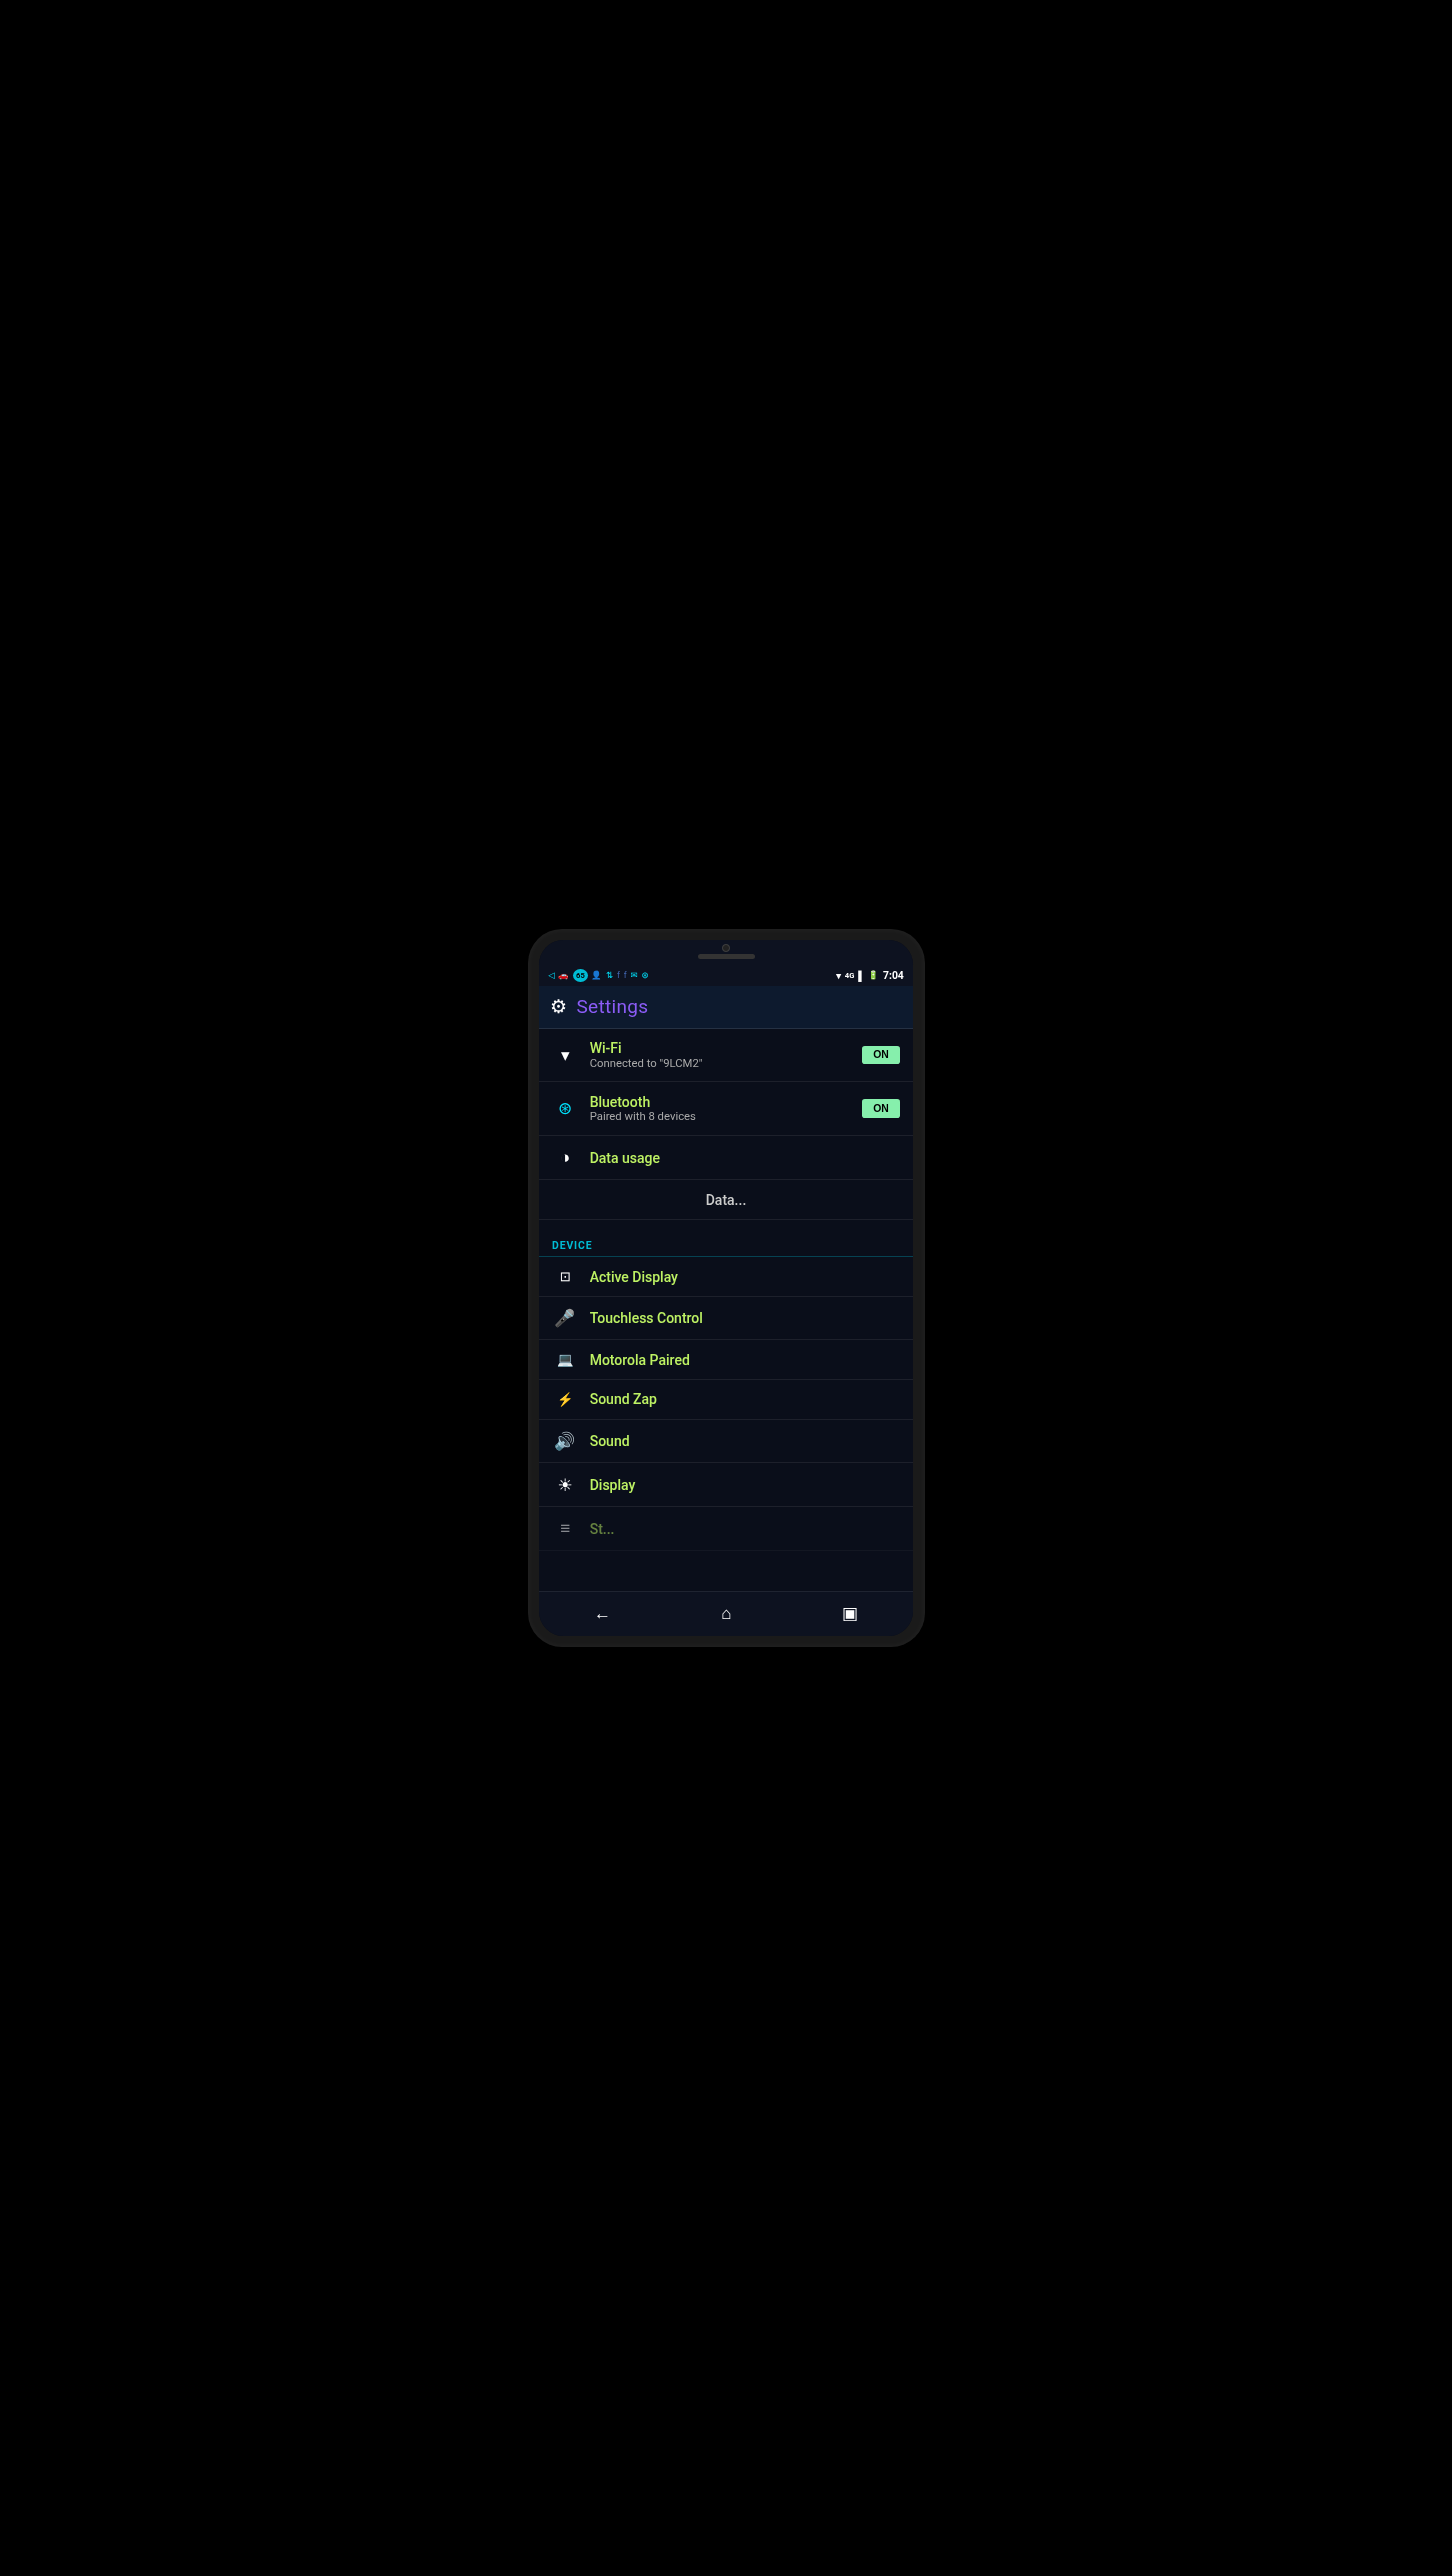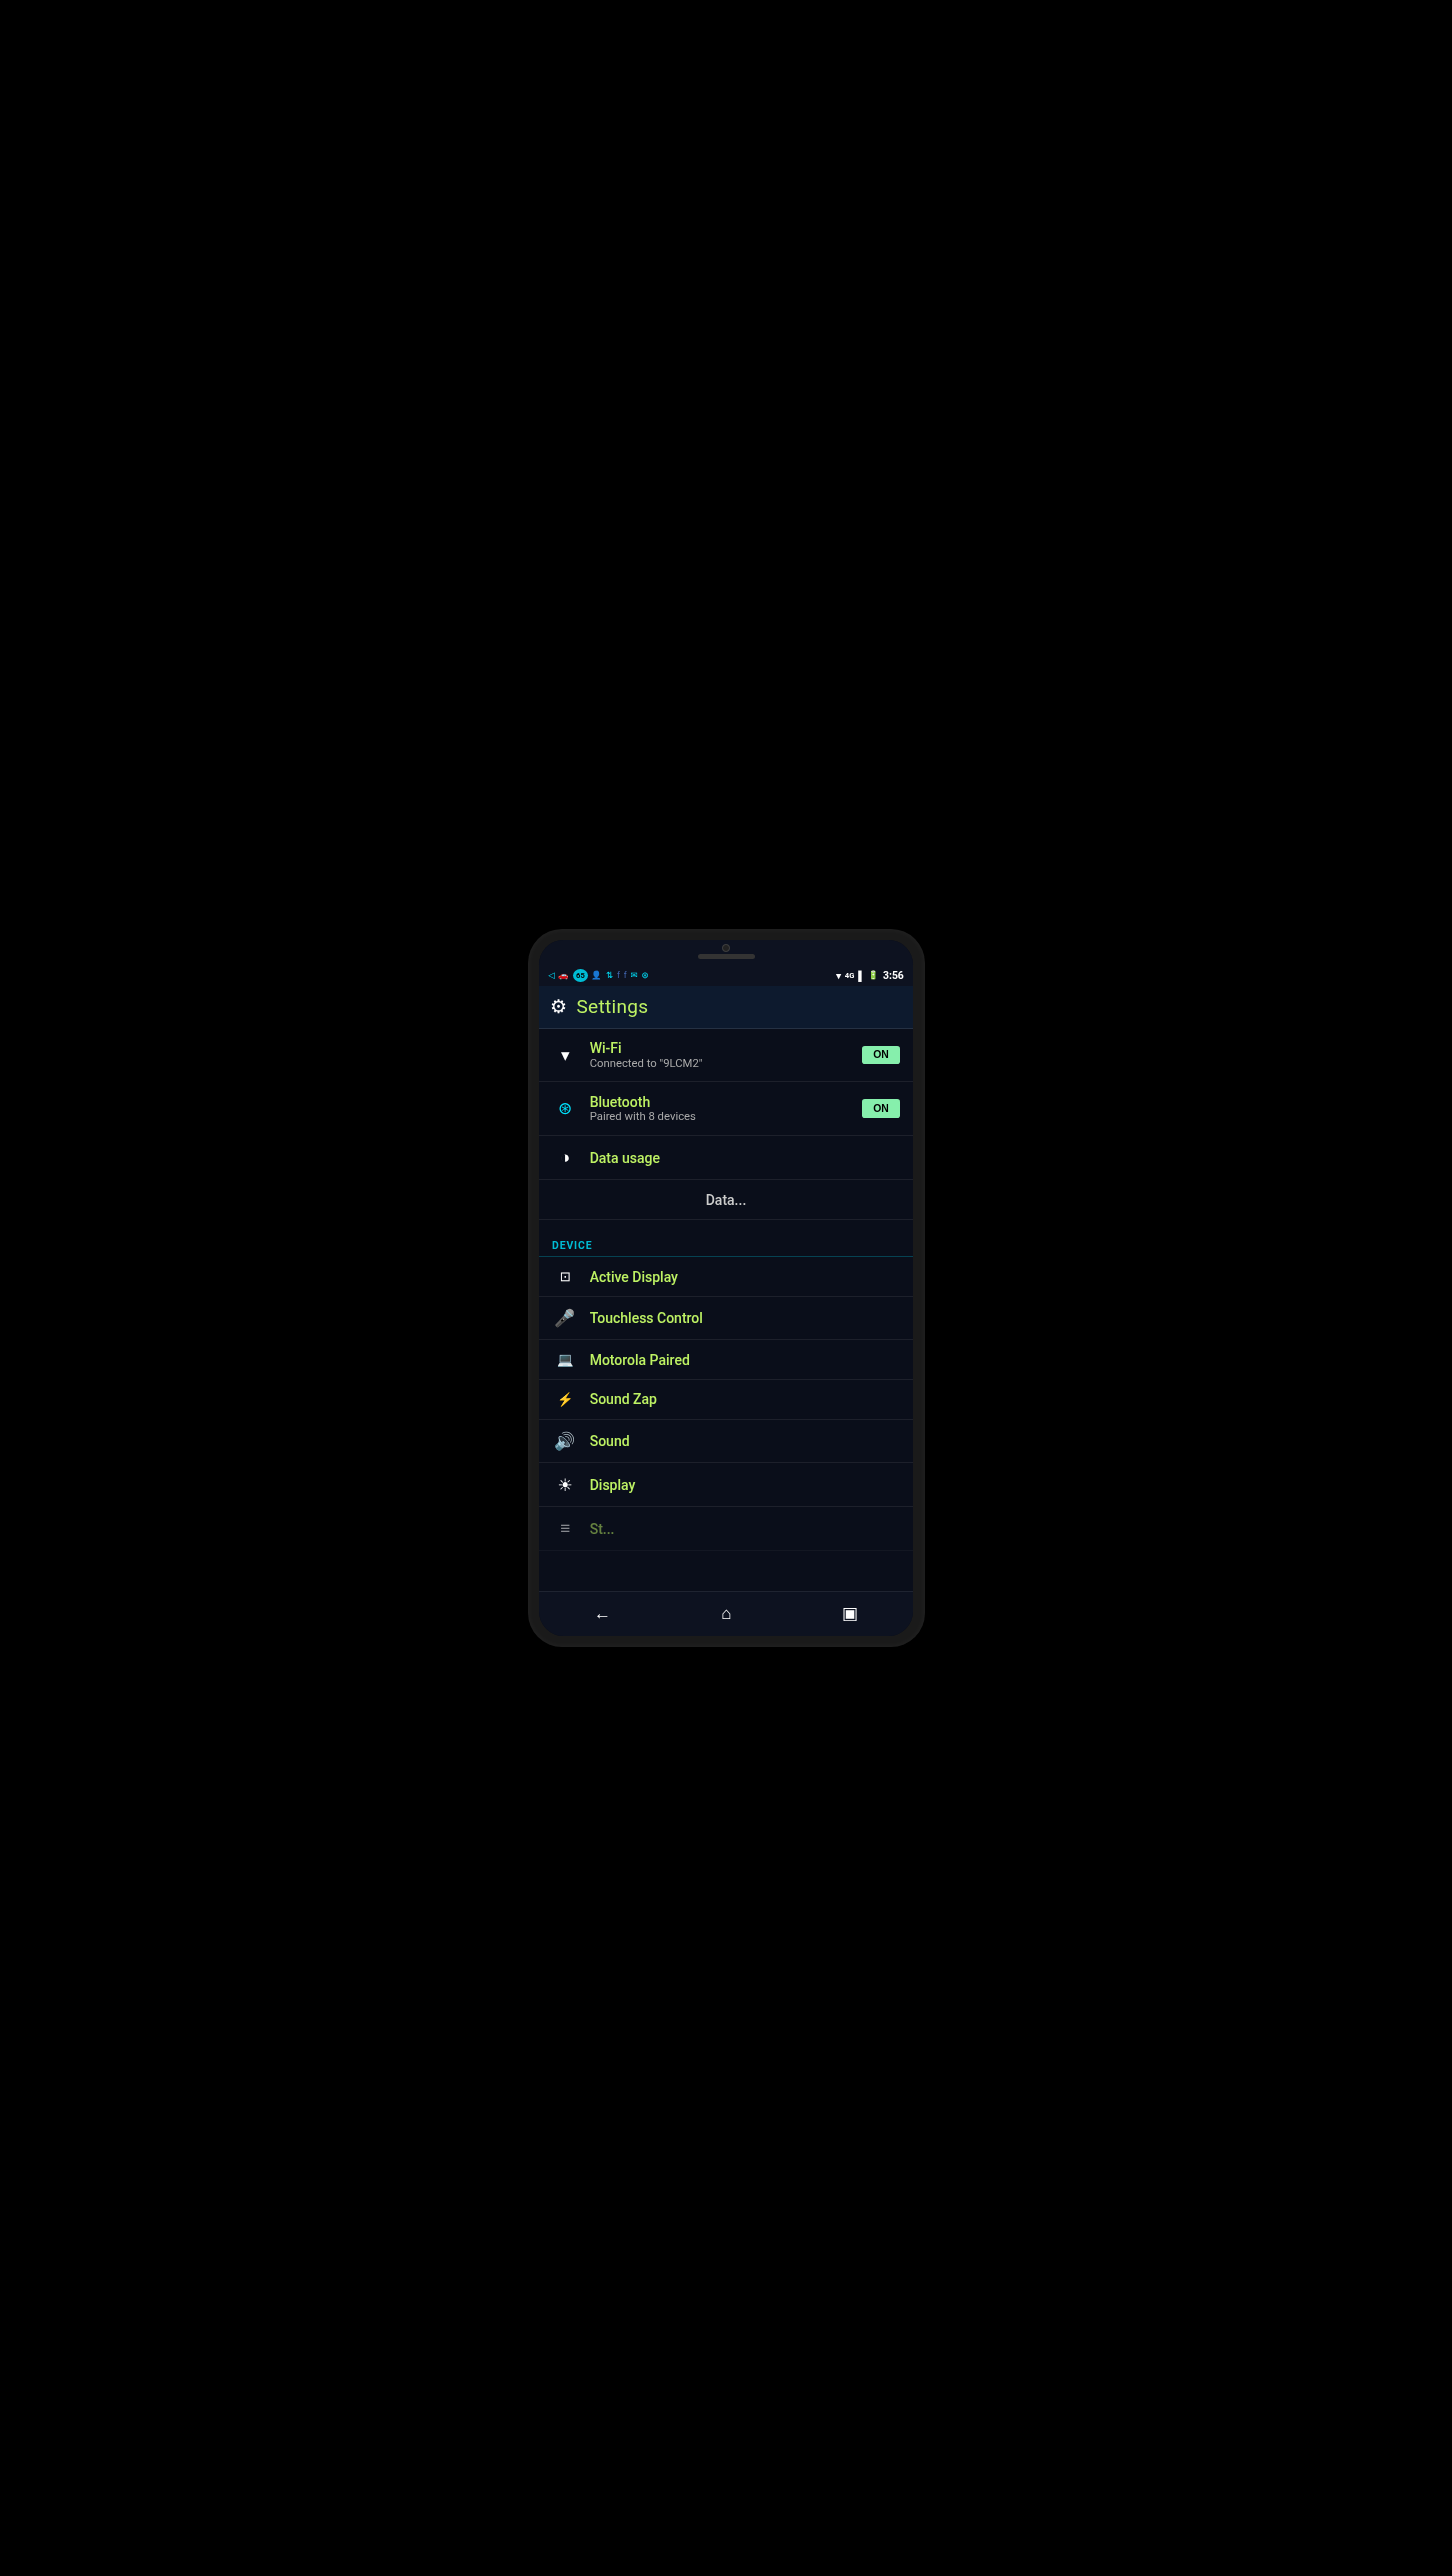--- a/index.html
+++ b/index.html
@@ -85,21 +85,21 @@
       border-bottom: 0.9px solid rgba(255,255,255,0.1);
     }
 
     .app-header-icon {
       color: #fff;
       font-size: 19px;
       margin-right: 9.4px;
     }
 
     .app-header-title {
-      color: #bef264;
+      color: #8b5cf6;
       font-size: 19px;
       font-weight: 400;
       letter-spacing: 0.3px;
     }
 
     
     .settings-list {
       flex: 1;
       overflow-y: auto;
       background: #0a0e1a;
@@ -239,21 +239,21 @@
         <span class="status-icon" style="color:#4267B2;font-size:8.5px;">f</span>
         <span class="status-icon" style="color:#4267B2;font-size:8.5px;">f</span>
         <span class="status-icon">✉</span>
         <span class="status-icon">⊛</span>
       </div>
       <div class="status-right">
         <span style="color:#fff;">▾</span>
         <span style="font-size:7.6px;">4G</span>
         <span style="font-size:9.4px;">▌</span>
         <span style="font-size:8.5px;">🔋</span>
-        <span style="font-size:10.4px;font-weight:bold;">3:56</span>
+        <span style="font-size:10.4px;font-weight:bold;">7:04</span>
       </div>
     </div>
 
     <div class="app-header">
       <span class="app-header-icon">⚙</span>
       <span class="app-header-title">Settings</span>
     </div>
 
     <div class="settings-list">
 

